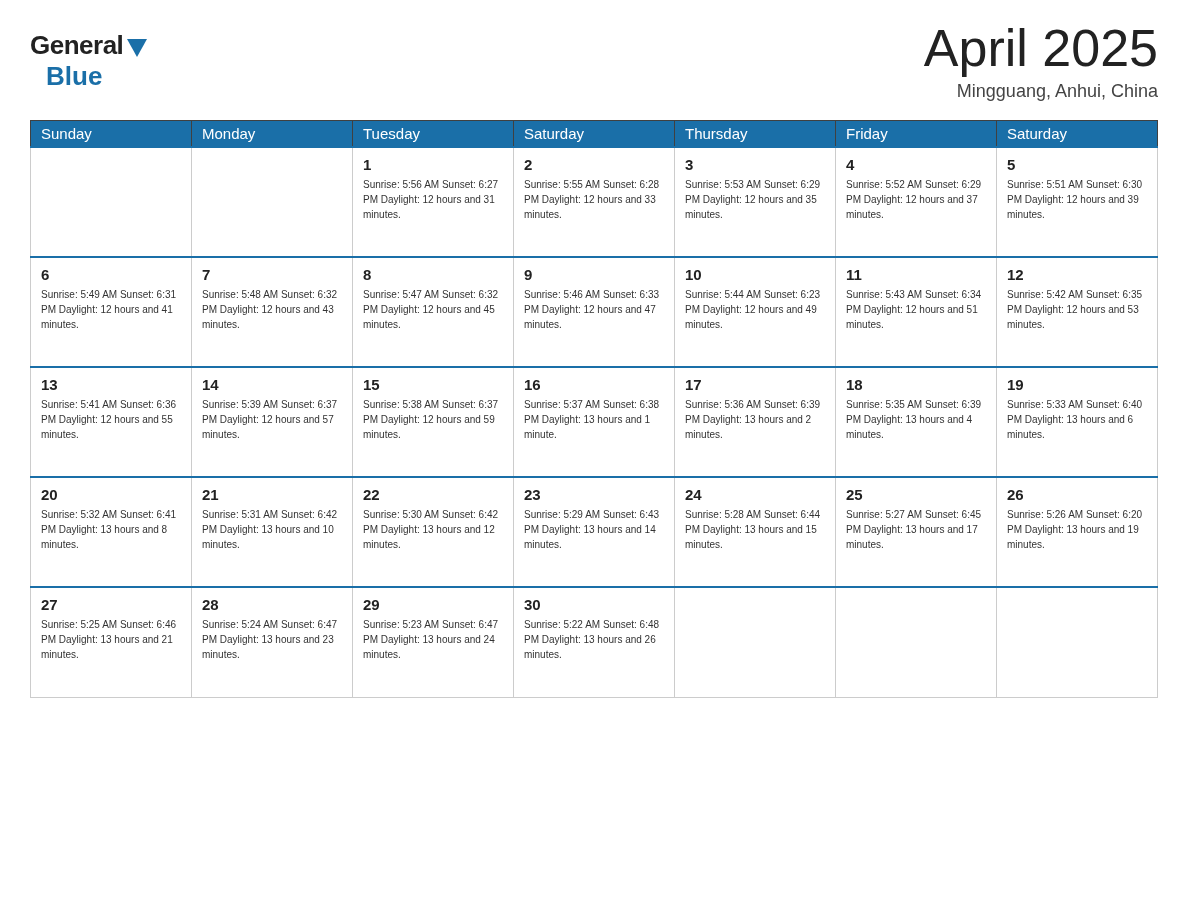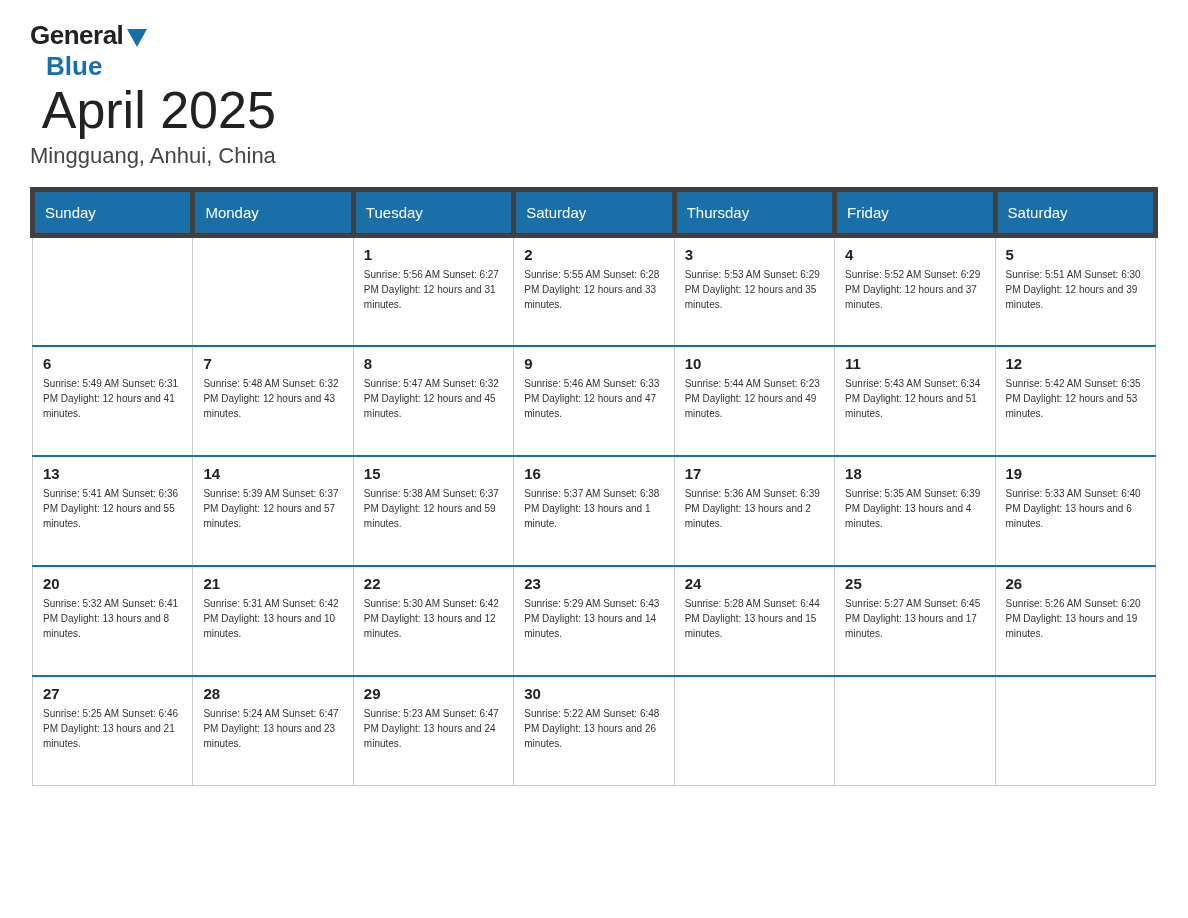--- a/index.html
+++ b/index.html
@@ -7,23 +7,22 @@
       font-family: Arial, sans-serif;
       background: #fff;
       color: #222;
       width: 1188px;
       min-height: 918px;
       padding: 20px 30px;
     }
     .header {
       display: flex;
       justify-content: space-between;
-      align-items: flex-start;
+      align-items: center;
       margin-bottom: 18px;
-      flex-direction: column;
     }
     .logo {
       display: flex;
       flex-direction: column;
       align-items: flex-start;
     }
     .logo-top {
       display: flex;
       align-items: center;
     }
@@ -51,37 +50,37 @@
     .title-block {
       text-align: right;
     }
     .title-month {
       font-size: 52px;
       font-weight: normal;
       color: #222;
       line-height: 1.1;
     }
     .title-location {
-      font-size: 22px;
+      font-size: 18px;
       color: #444;
       margin-top: 4px;
     }
     .calendar {
       width: 100%;
       border-collapse: collapse;
       table-layout: fixed;
     }
     .calendar th {
       background: #1a6fa8;
       color: #fff;
-      padding: 12px 10px;
+      padding: 4px 10px;
       font-size: 15px;
       font-weight: normal;
       text-align: left;
-      border: 5px solid #404040;
+      border: 1px solid #404040;
     }
     .calendar td {
       vertical-align: top;
       padding: 8px 10px;
       border: 1px solid #ccc;
       border-top: 2px solid #1a6fa8;
       font-size: 13px;
       height: 110px;
       color: #222;
       background: #fff;

